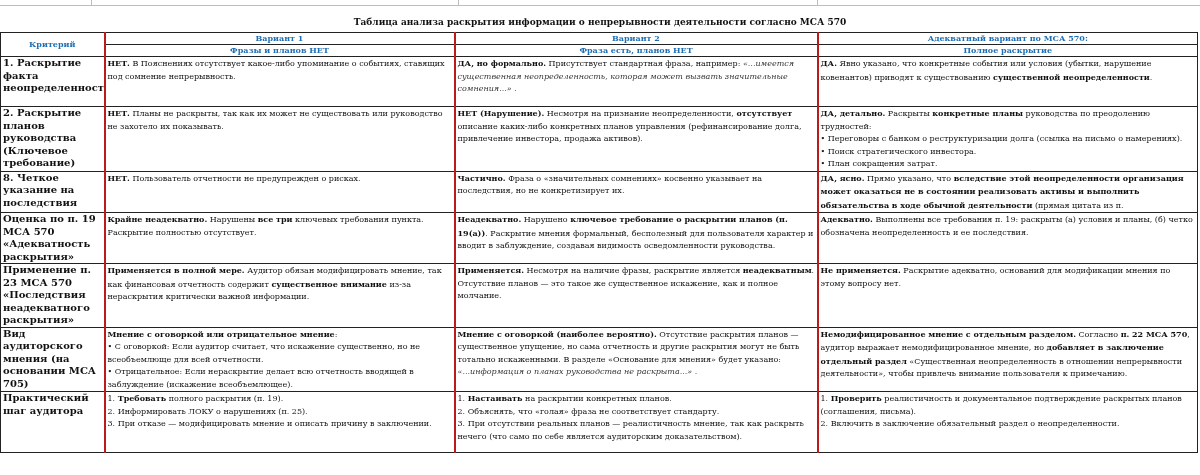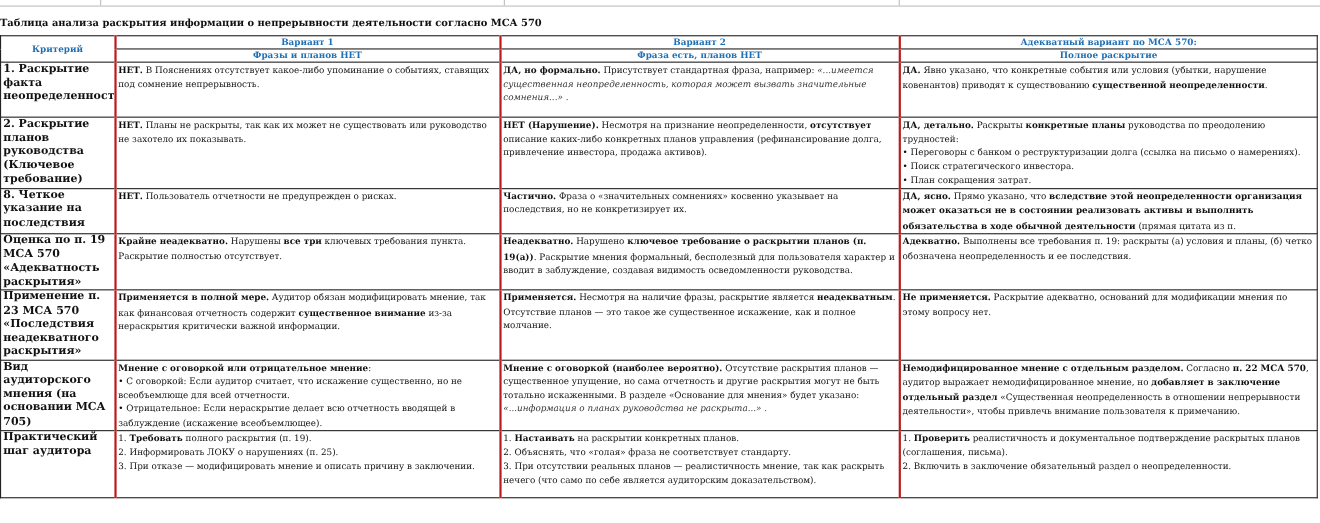--- a/index.html
+++ b/index.html
@@ -1,20 +1,20 @@
 <!DOCTYPE html>
 <html><head>
 <meta charset="utf-8">
 <style>
   html, body { margin:0; padding:0; background:#ffffff; }
   body { width:1200px; height:475px; overflow:hidden; position:relative;
          font-family:"DejaVu Serif","Liberation Serif",serif; color:#111; }
   .topgrid { position:absolute; left:0; top:0; width:1200px; height:5px; border-bottom:1px solid #bdbdbd; }
   .topgrid .v { position:absolute; top:0; height:5px; border-left:1px solid #bdbdbd; }
-  .title { position:absolute; left:0; top:17px; width:1200px; text-align:left;
+  .title { position:absolute; left:0; top:17px; width:1200px; text-align:center;
            font-size:9px; font-weight:bold; letter-spacing:0; }
   table { position:absolute; left:0; top:32px; border-collapse:collapse; table-layout:fixed; width:1197px; }
   td, th { border:1px solid #222; vertical-align:top; font-size:8px; line-height:12.5px; padding:0 2px; overflow:hidden; }
   th { color:#1f6fb4; font-weight:bold; text-align:center; vertical-align:middle; height:11px; line-height:11px; }
   td.crit { font-weight:bold; font-size:10px; }
   b { font-weight:bold; }
   i { font-style:italic; color:#333; }
   .thick-l { border-left:2px solid #b91c1c; }
   tr.r1 td { height:49px; }
   tr.r2 td { height:61px; }

